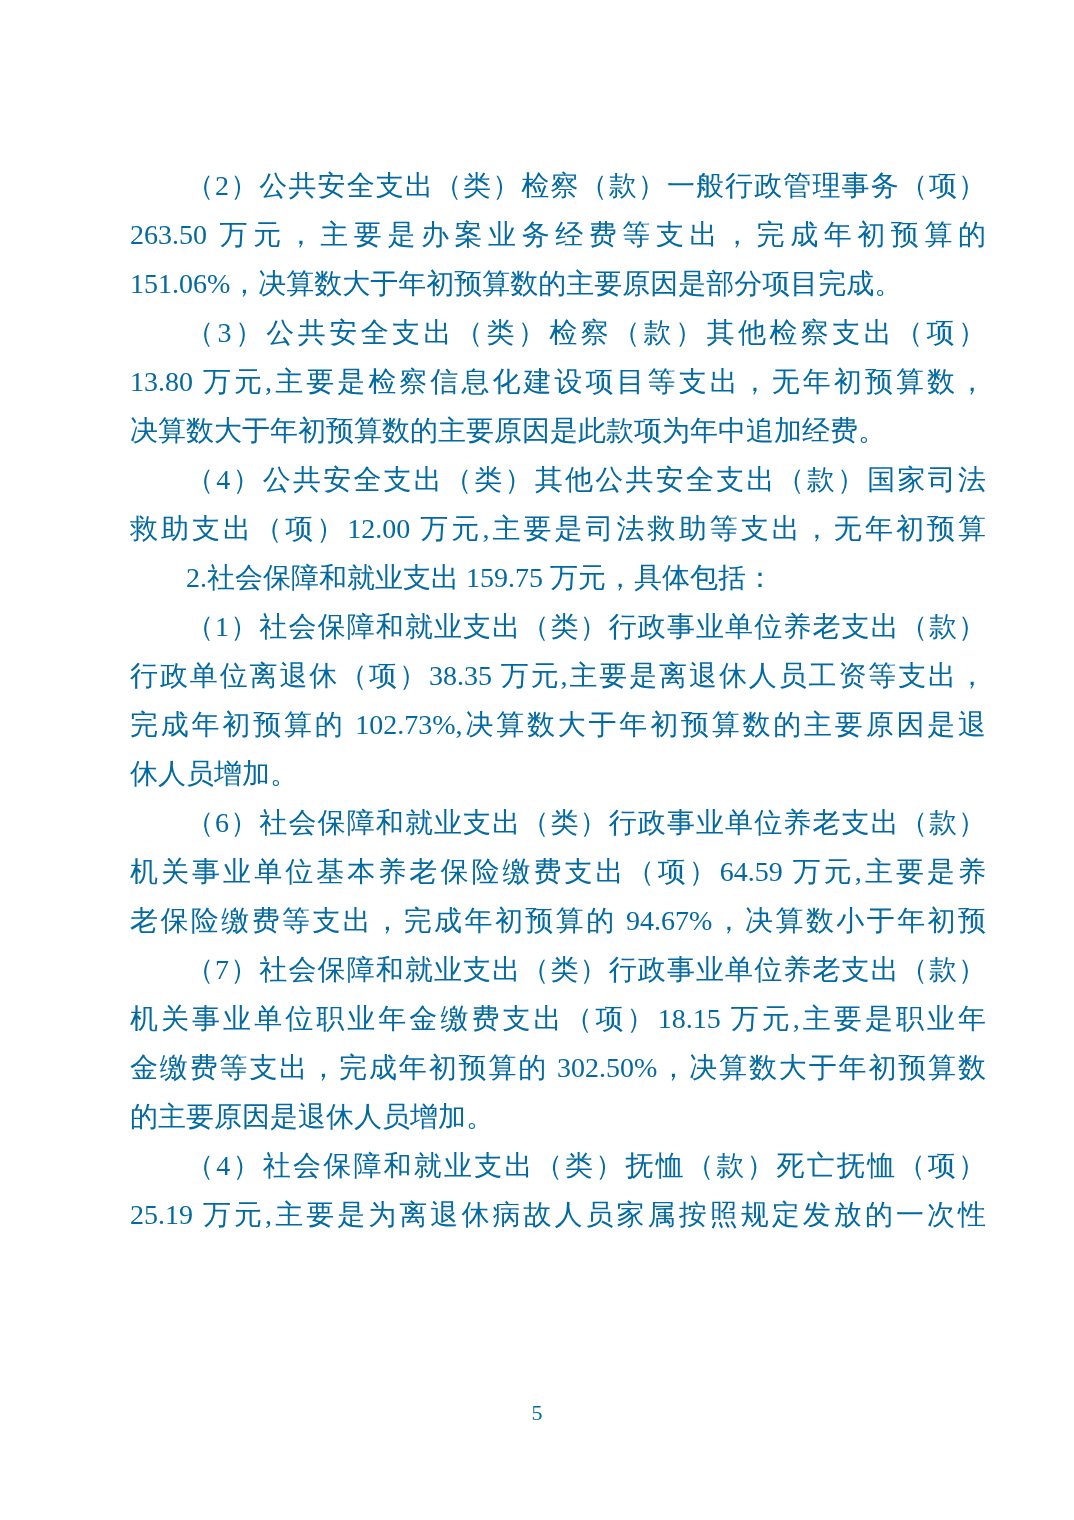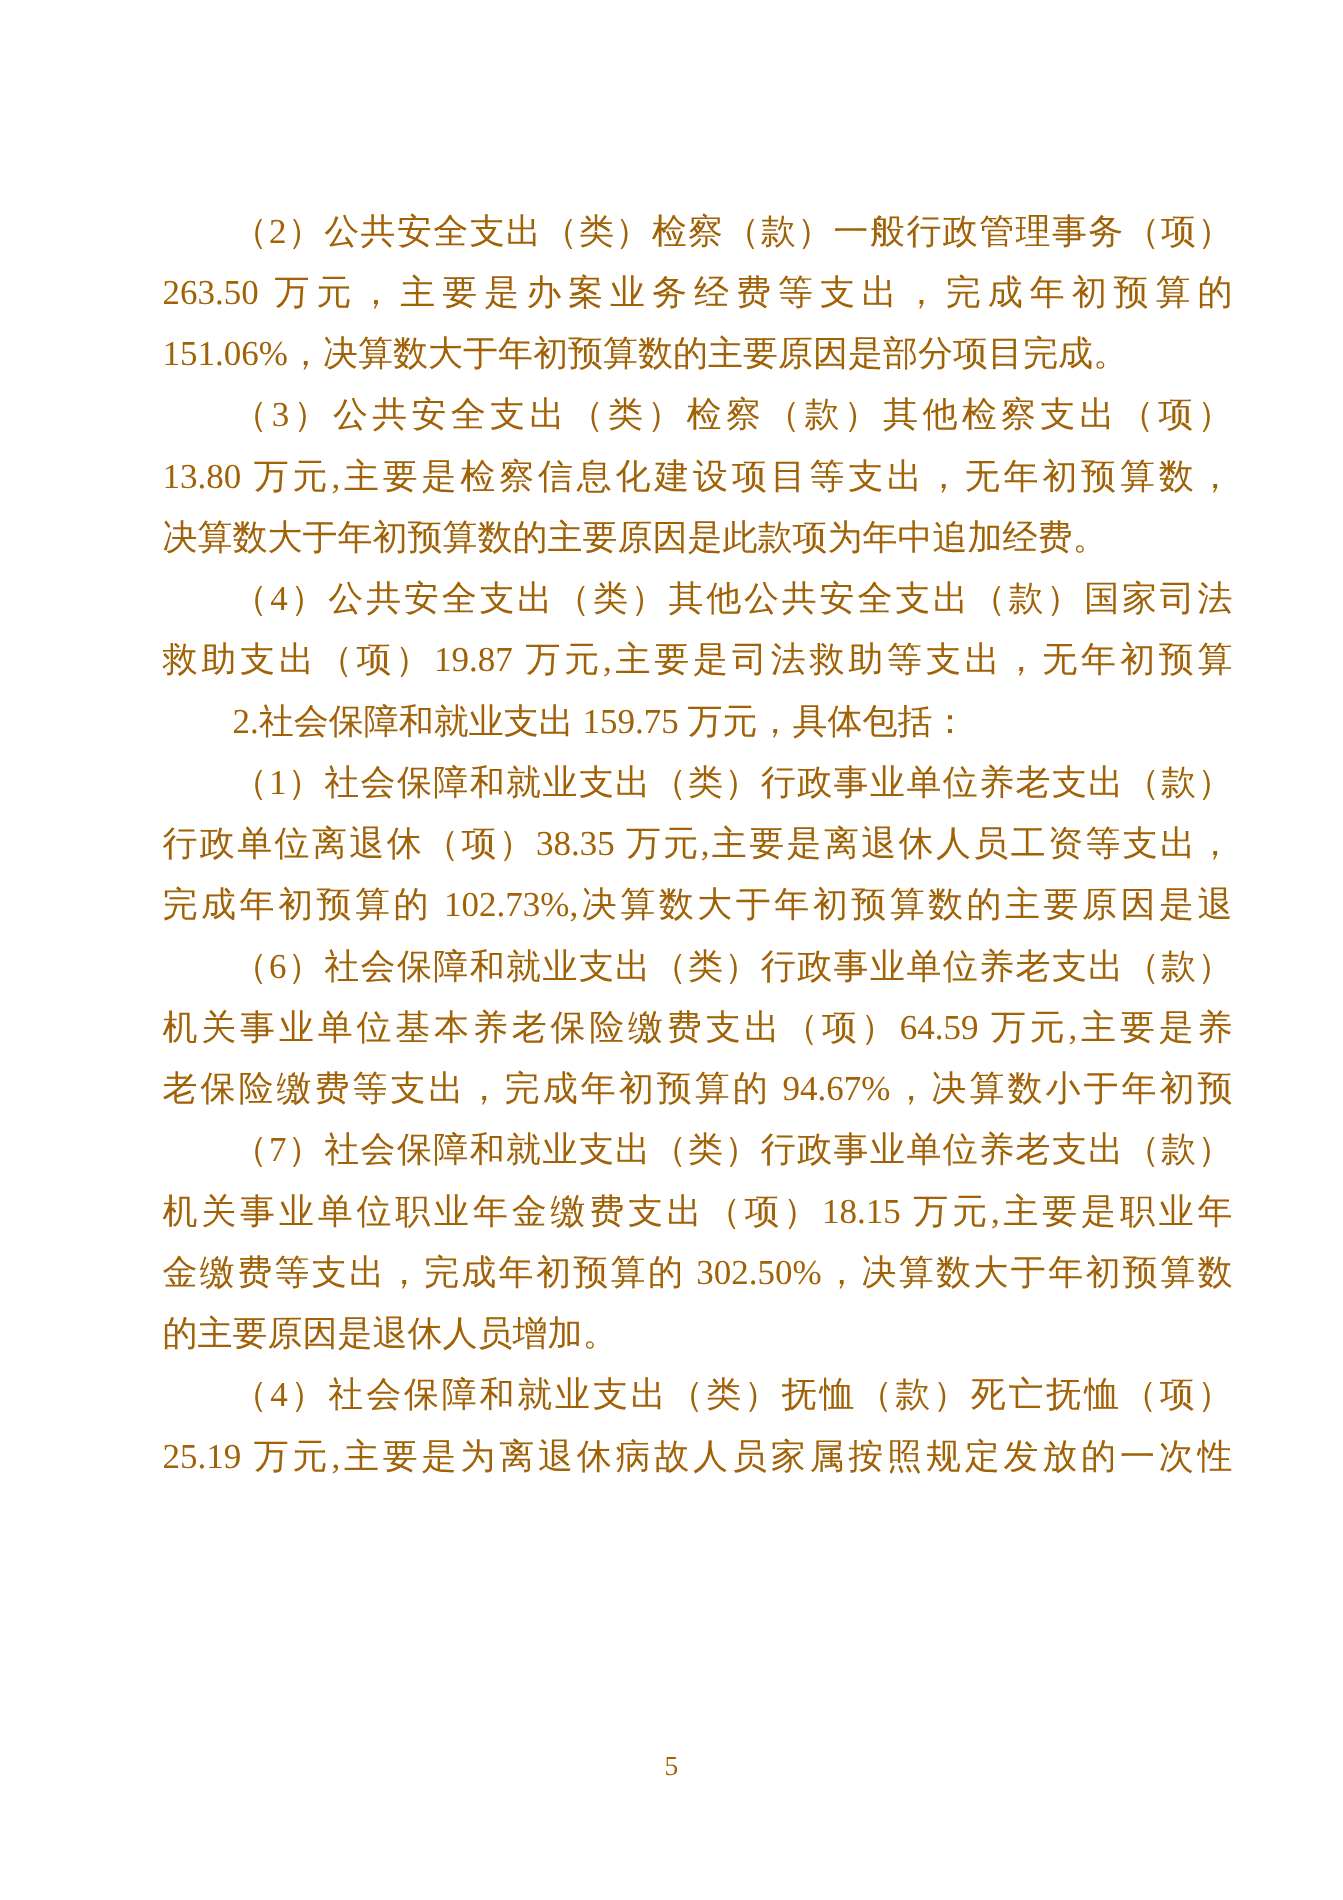--- a/index.html
+++ b/index.html
@@ -7,21 +7,21 @@
     padding: 0;
     background: #ffffff;
   }
   .page {
     position: relative;
     width: 1074px;
     height: 1520px;
     background: #ffffff;
     overflow: hidden;
     font-family: "Liberation Serif", "DejaVu Serif", serif;
-    color: #a16207;
+    color: #0369a1;
   }
   .content {
     position: absolute;
     left: 130px;
     top: 161px;
     width: 856px;
     font-size: 28px;
     line-height: 49px;
   }
   .paragraph {
@@ -61,29 +61,30 @@
         <div class="line">263.50 万元，主要是办案业务经费等支出，完成年初预算的</div>
         <div class="line last">151.06%，决算数大于年初预算数的主要原因是部分项目完成。</div>
       </div>
       <div class="paragraph">
         <div class="line first">（3）公共安全支出（类）检察（款）其他检察支出（项）</div>
         <div class="line">13.80 万元,主要是检察信息化建设项目等支出，无年初预算数，</div>
         <div class="line last">决算数大于年初预算数的主要原因是此款项为年中追加经费。</div>
       </div>
       <div class="paragraph">
         <div class="line first">（4）公共安全支出（类）其他公共安全支出（款）国家司法</div>
-        <div class="line">救助支出（项）19.87 万元,主要是司法救助等支出，无年初预算</div>
+        <div class="line">救助支出（项）12.00 万元,主要是司法救助等支出，无年初预算</div>
       </div>
       <div class="paragraph">
         <div class="line first last">2.社会保障和就业支出 159.75 万元，具体包括：</div>
       </div>
       <div class="paragraph">
         <div class="line first">（1）社会保障和就业支出（类）行政事业单位养老支出（款）</div>
         <div class="line">行政单位离退休（项）38.35 万元,主要是离退休人员工资等支出，</div>
         <div class="line">完成年初预算的 102.73%,决算数大于年初预算数的主要原因是退</div>
+        <div class="line last">休人员增加。</div>
       </div>
       <div class="paragraph">
         <div class="line first">（6）社会保障和就业支出（类）行政事业单位养老支出（款）</div>
         <div class="line">机关事业单位基本养老保险缴费支出（项）64.59 万元,主要是养</div>
         <div class="line">老保险缴费等支出，完成年初预算的 94.67%，决算数小于年初预</div>
       </div>
       <div class="paragraph">
         <div class="line first">（7）社会保障和就业支出（类）行政事业单位养老支出（款）</div>
         <div class="line">机关事业单位职业年金缴费支出（项）18.15 万元,主要是职业年</div>
         <div class="line">金缴费等支出，完成年初预算的 302.50%，决算数大于年初预算数</div>

